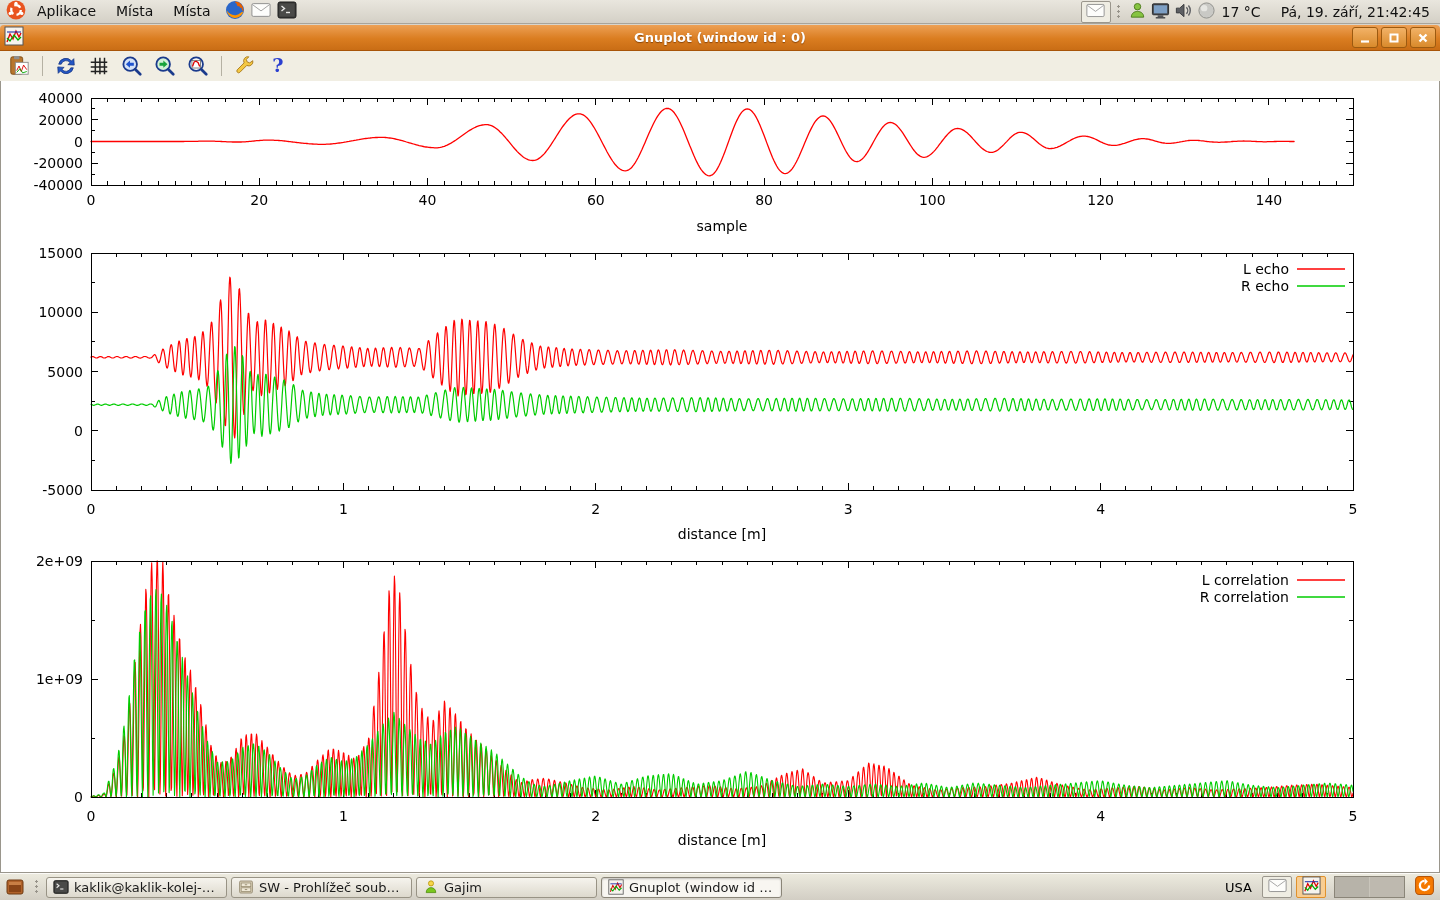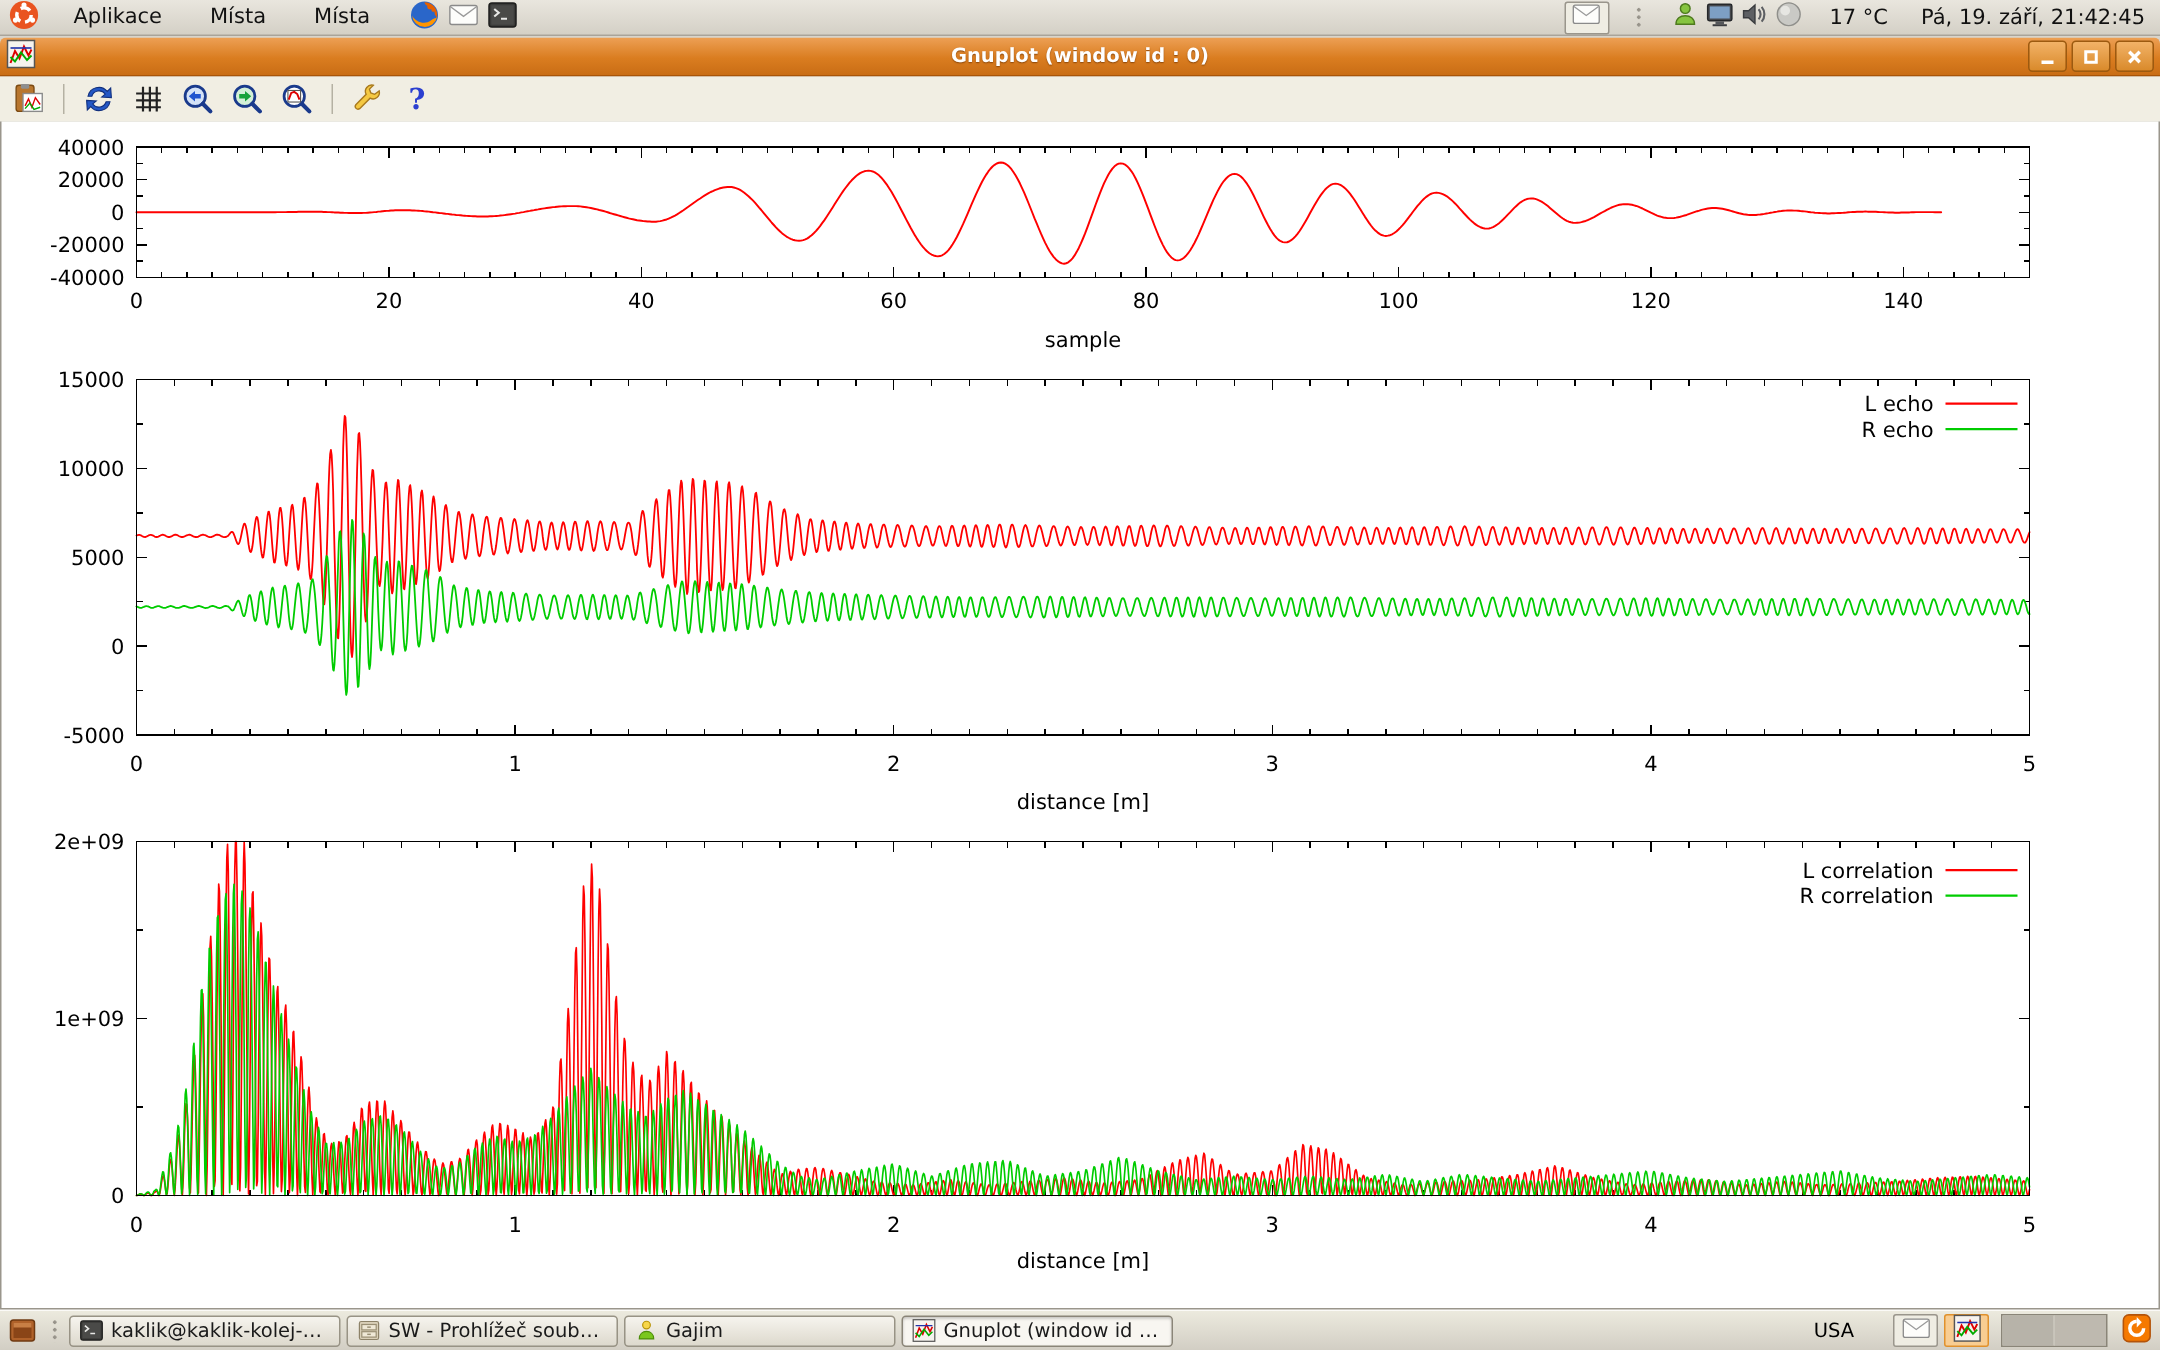--- a/index.html
+++ b/index.html
@@ -3,30 +3,30 @@
 <meta charset="utf-8">
 <style>
   html,body{margin:0;padding:0;width:1440px;height:900px;overflow:hidden;
     font-family:"DejaVu Sans","Liberation Sans",sans-serif;background:#d8d4cb;}
   .icon{display:inline-flex;width:20px;height:20px;flex:none;align-items:center;justify-content:center}
   .icon svg{width:100%;height:100%;display:block}
 
   
   #top-panel{position:absolute;top:0;left:0;right:0;height:24px;box-sizing:border-box;
     background:linear-gradient(#e9e6de,#d4d0c6);border-bottom:1px solid #a9a49a;
-    display:flex;align-items:center;gap:14px;padding:0 6px;font-size:14px;color:#111;}
+    display:flex;align-items:center;gap:2px;padding:0 6px;font-size:14px;color:#111;}
   .menu{padding:1px 9px 2px 9px;border-radius:2px;cursor:default}
   .launcher{margin:0 3px}
   #top-spacer{flex:1}
   .grip{width:5px;height:16px;margin:0 3px;
     background-image:radial-gradient(#97938a 1px,transparent 1.2px);background-size:5px 5px;}
   .tray-ic{width:19px;height:19px;margin:0 2px}
   .tray-box{width:28px;height:20px;border:1px solid #9a968c;background:#efede3;border-radius:2px;
     display:inline-flex;align-items:center;justify-content:center}
-  #temperature{margin:0 8px 0 2px}
+  #temperature{margin:0 18px 0 2px}
   #clock{margin-right:4px;white-space:nowrap}
 
   
   #gnuplot-window{position:absolute;top:25px;left:0;width:1440px;height:848px;}
   #titlebar{height:25px;position:relative;display:flex;align-items:center;
     background:linear-gradient(#eda055,#da7d20 55%,#c96d15);
     border-bottom:1px solid #a85408;border-radius:4px 4px 0 0;}
   #win-icon-slot{margin-left:4px}
   #window-title{position:absolute;left:0;right:0;text-align:center;color:#fff;
     font-weight:bold;font-size:13px;text-shadow:0 1px 1px #8a4508;pointer-events:none}
@@ -48,21 +48,21 @@
   #taskbar{position:absolute;bottom:0;left:0;right:0;height:27px;box-sizing:border-box;
     background:linear-gradient(#eceade,#d2cec4);border-top:1px solid #fbfaf7;
     box-shadow:0 -1px 0 #9a968c;display:flex;align-items:center;padding:0 3px;gap:4px;font-size:13px}
   #show-desktop{width:24px;height:22px;display:flex;align-items:center;justify-content:center}
   .task-btn{width:181px;height:21px;border:1px solid #989385;border-radius:3px;box-sizing:border-box;
     background:linear-gradient(#f6f4ee,#ddd9cd);display:flex;align-items:center;gap:5px;padding:0 6px}
   .task-btn .icon{width:16px;height:16px}
   .task-btn.active{background:#f8f6f1;box-shadow:inset 0 1px 2px rgba(0,0,0,.22);border-color:#8a8578}
   .task-label{white-space:nowrap;overflow:hidden;text-overflow:ellipsis;color:#1a1a1a}
   #task-spacer{flex:1}
-  #kbd-layout{margin:0 22px}
+  #kbd-layout{margin:0 6px}
   .tray-box.highlight{background:#f8cd92;border-color:#e0912c}
   #ws-switcher{display:flex;height:20px;border:1px solid #8a8578;margin-left:4px}
   .ws{width:34px;height:100%;background:#b7b3a9}
   .ws+.ws{border-left:1px solid #c9c5bb;background:#beb9af}
   #trash-slot{margin-left:5px;margin-right:2px}
   #trash-slot .icon{width:21px;height:21px}
 </style>
 </head>
 <body>
 

